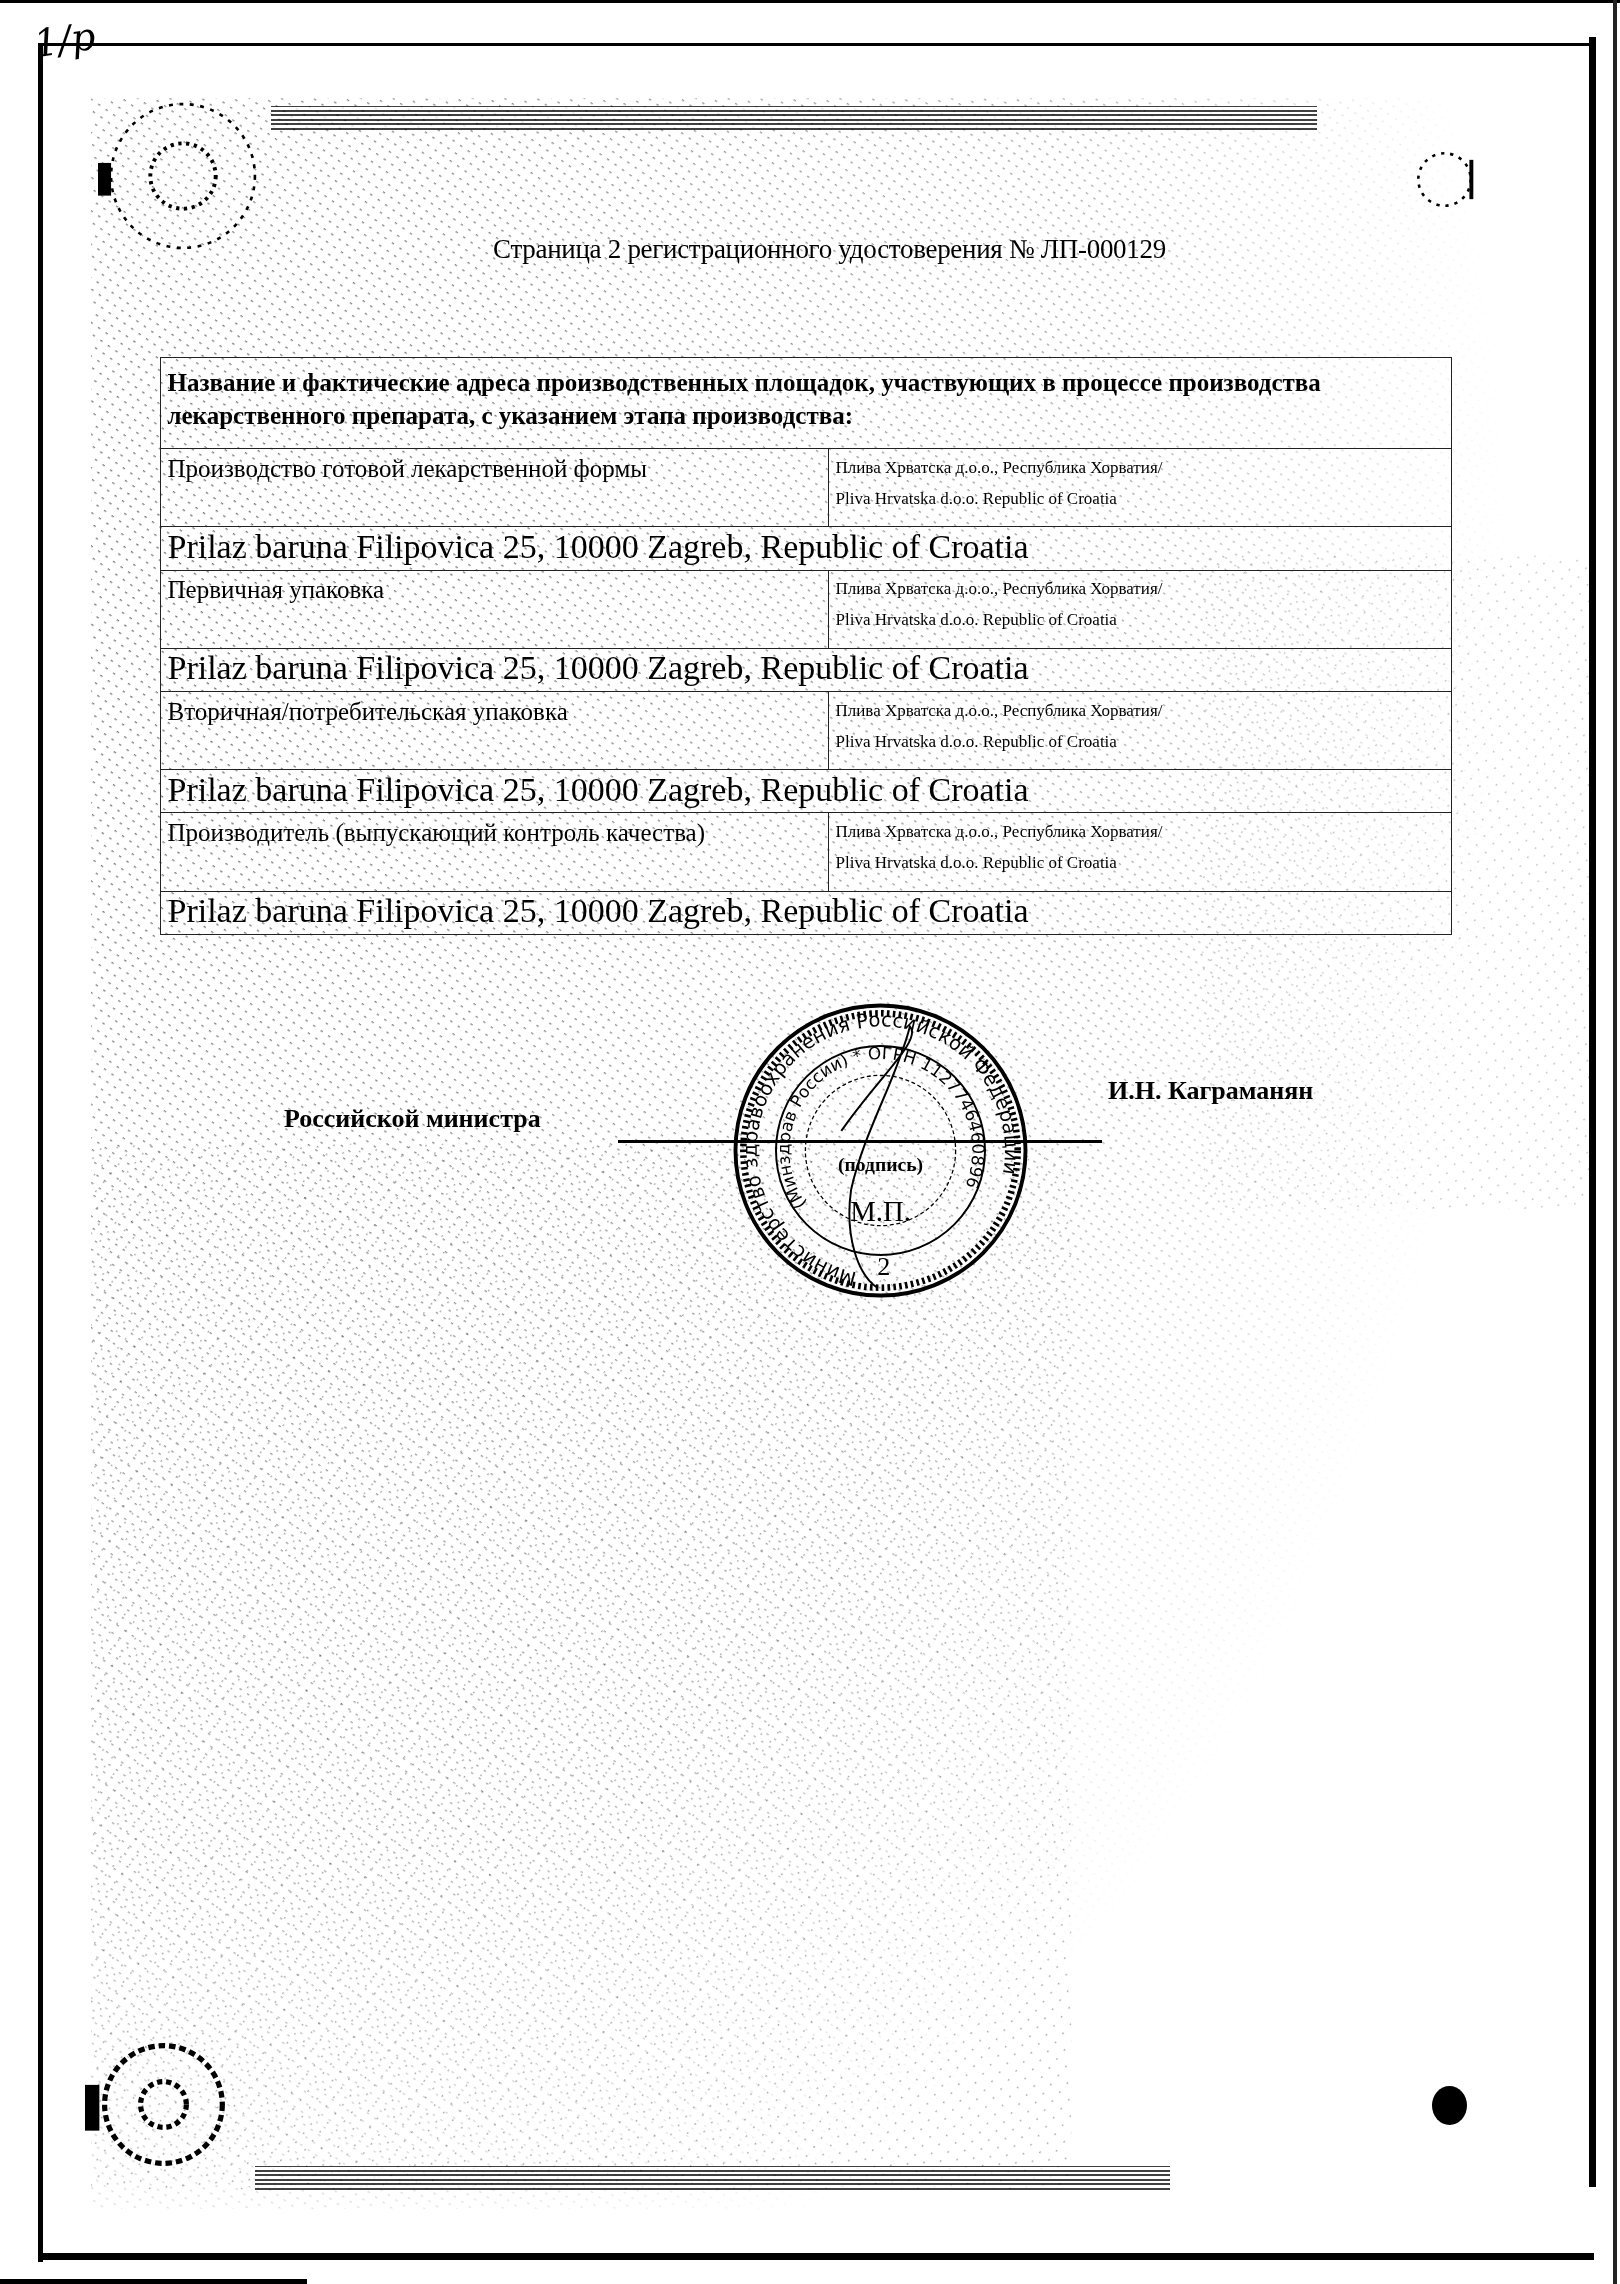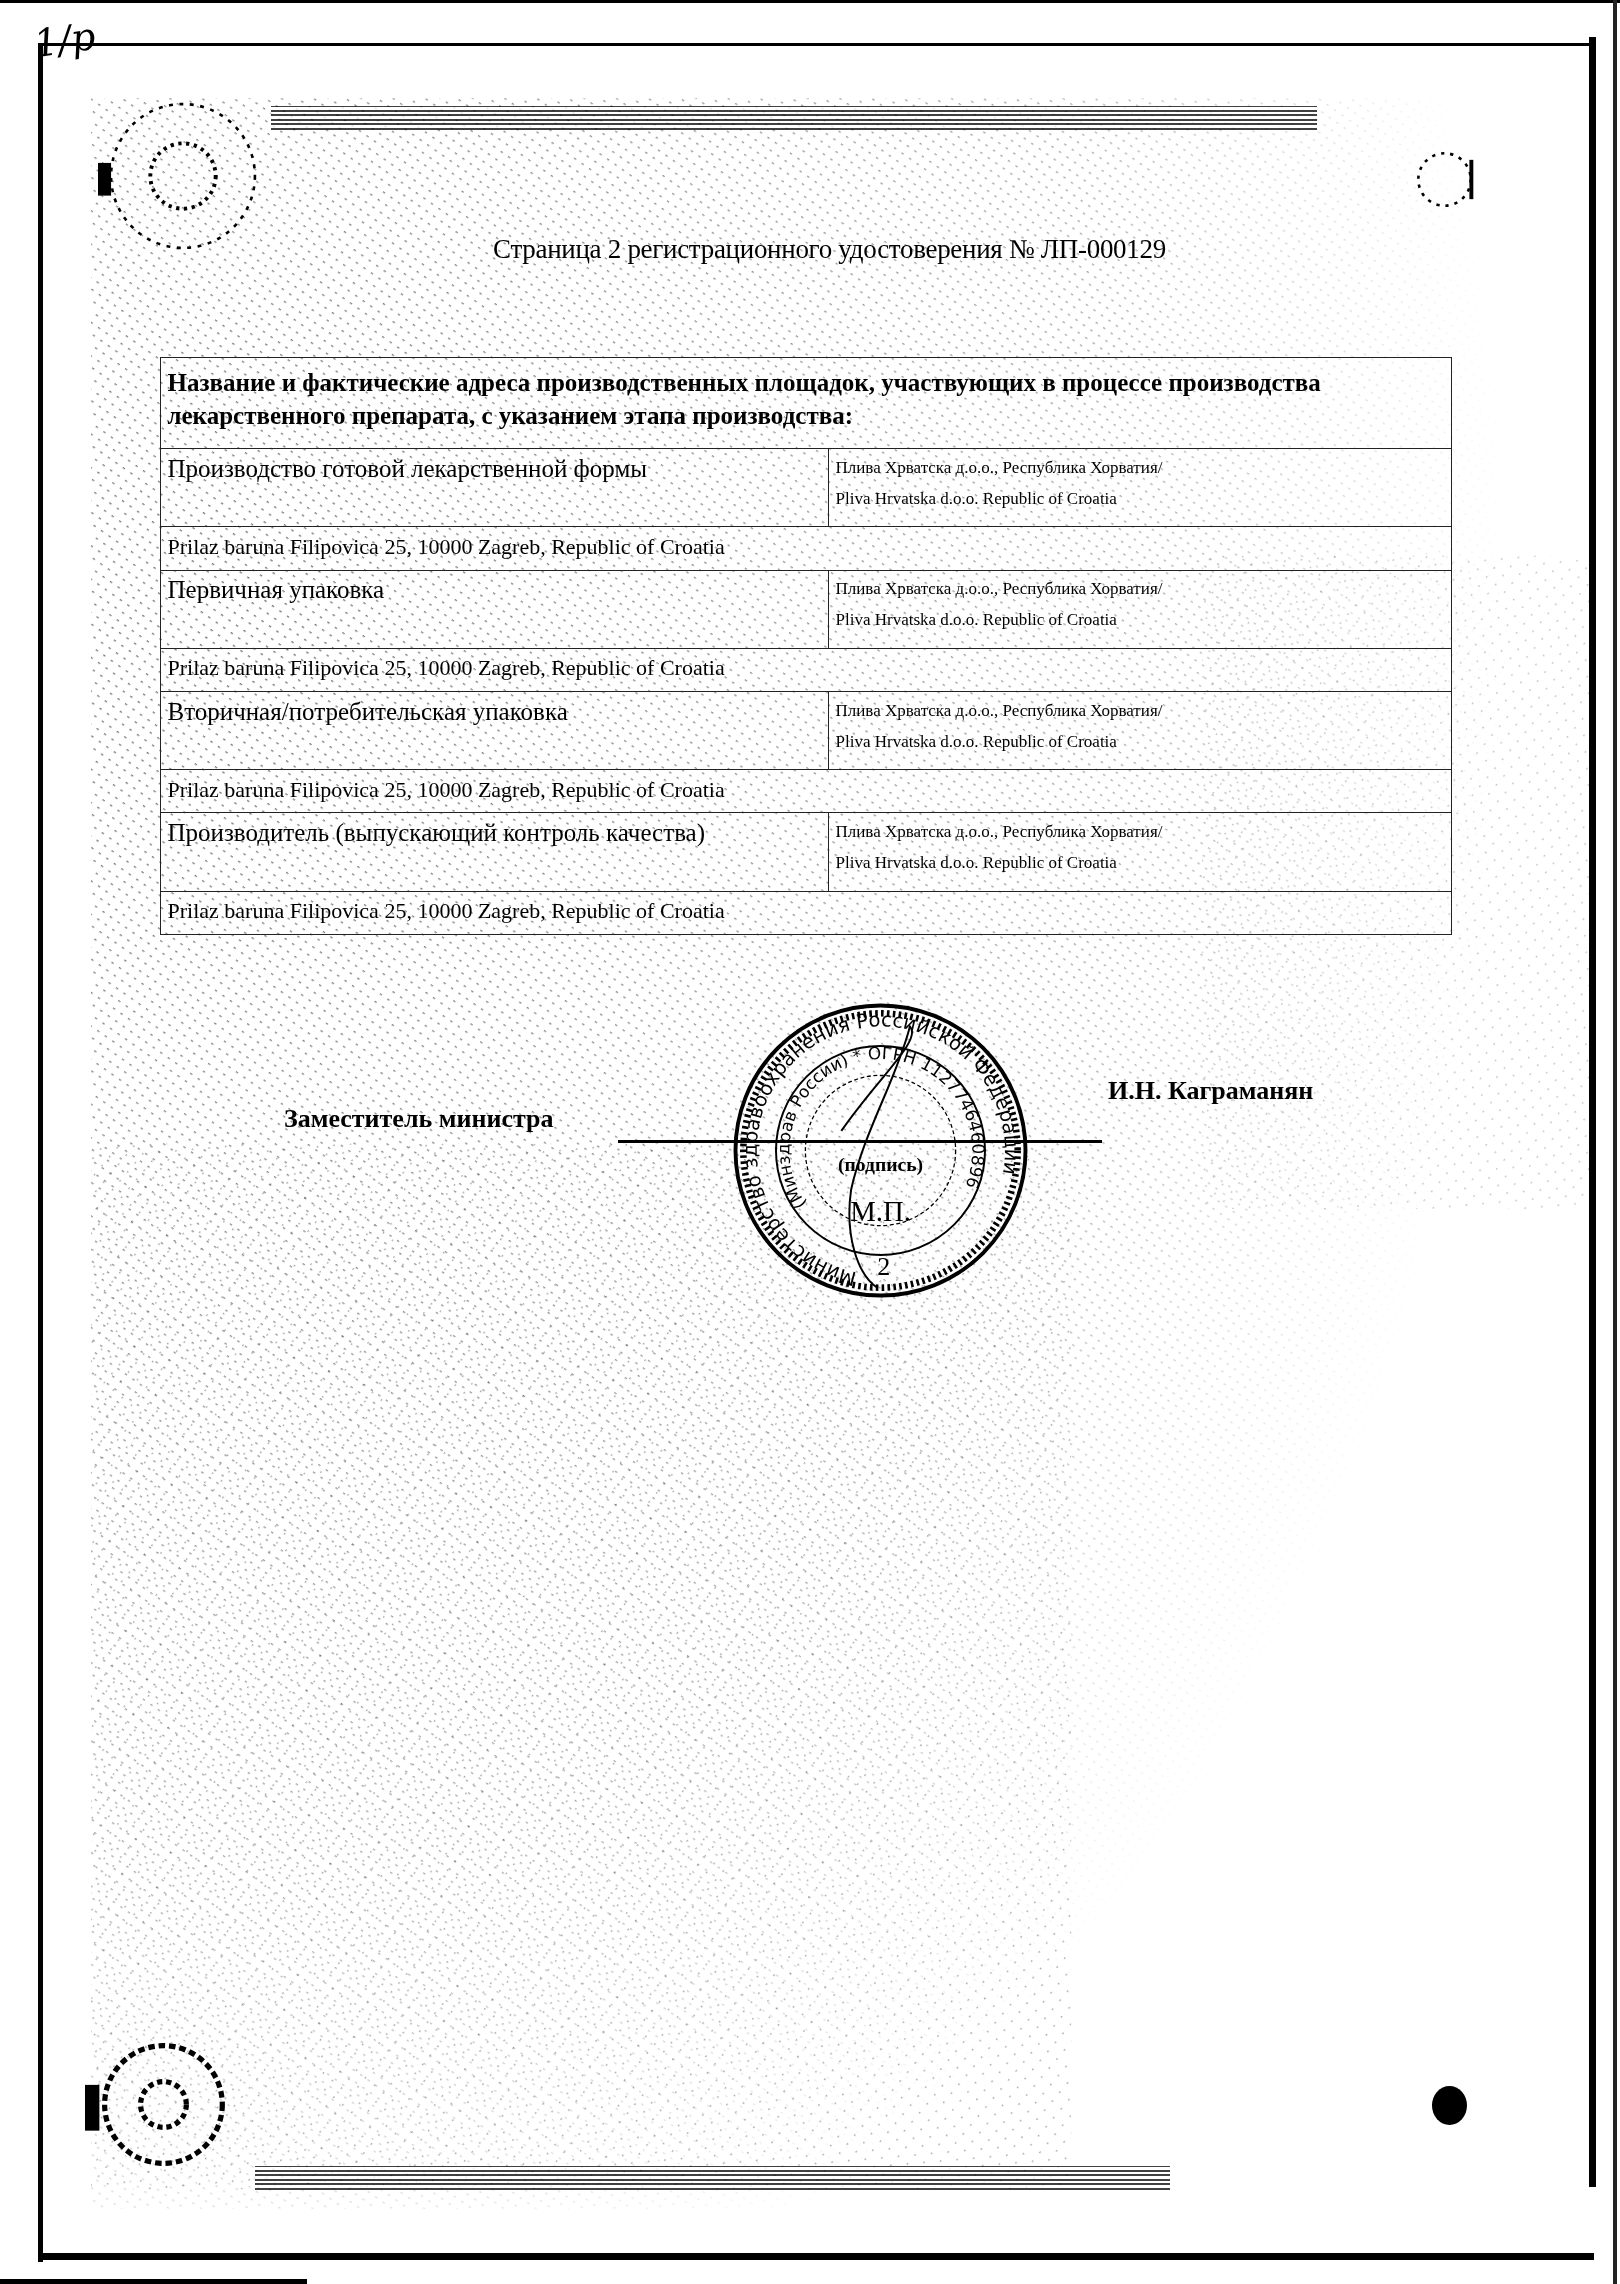--- a/index.html
+++ b/index.html
@@ -33,21 +33,21 @@
   .page-heading { position:absolute; left:418px; top:234px; width:823px; text-align:center;
                   font-size:27px; letter-spacing:-0.3px; }
 
   
   .prod-table { position:absolute; left:160px; top:330px; width:1292px;
                 border:1.3px solid #222; border-collapse:collapse; background:transparent;margin-top:27px; }
   .prod-table td { border:1.3px solid #222; vertical-align:top; padding:2.6px 6.5px; }
   .hdr-cell { font-weight:bold; font-size:25px; line-height:33px; padding:7.8px 6.5px 10.5px 6.5px !important; height:72px; }
   .stage-cell { width:654px; font-size:25px; line-height:33px; height:72px; }
   .org-cell { font-size:17px; line-height:31px; }
-  .addr-cell { font-size:22px; line-height:33px; height:37px; }
+  .addr-cell { font-size:34px; line-height:33px; height:37px; }
 
   
   .sig-title { position:absolute; left:284px; top:1104px; font-size:26px; font-weight:bold; }
   .sig-line  { position:absolute; left:618px; top:1140px; width:484px; height:2.6px; background:#000; }
   .sig-name  { position:absolute; left:1108px; top:1076px; font-size:26px; font-weight:bold; }
 
   .stamp { position:absolute; left:727px; top:1000px; width:307px; height:301px; }
 </style>
 </head>
 <body>
@@ -150,21 +150,21 @@
       <div>Плива Хрватска д.о.о., Республика Хорватия/</div>
       <div>Pliva Hrvatska d.o.o. Republic of Croatia</div>
     </td>
   </tr>
   <tr>
         <td colspan="2" class="addr-cell">Prilaz baruna Filipovica 25, 10000 Zagreb, Republic of Croatia</td>
       </tr>
 </tbody>
   </table>
 
-<div class="sig-title">Заместитель министра</div>
+<div class="sig-title">Российской министра</div>
 <div class="sig-line"></div>
 <div class="sig-name">И.Н. Каграманян</div>
 
 <svg class="stamp" viewBox="0 0 470 460">
   <defs>
     <path id="outerArc" d="M 235 420 A 190 190 0 1 1 236 420"></path>
     <path id="innerArc" d="M 235 370 A 140 140 0 1 1 236 370"></path>
   </defs>
   <circle cx="235" cy="230" r="222" fill="none" stroke="#000" stroke-width="6"></circle>
   <circle cx="235" cy="230" r="210" fill="none" stroke="#000" stroke-width="10" stroke-dasharray="4 5"></circle>

